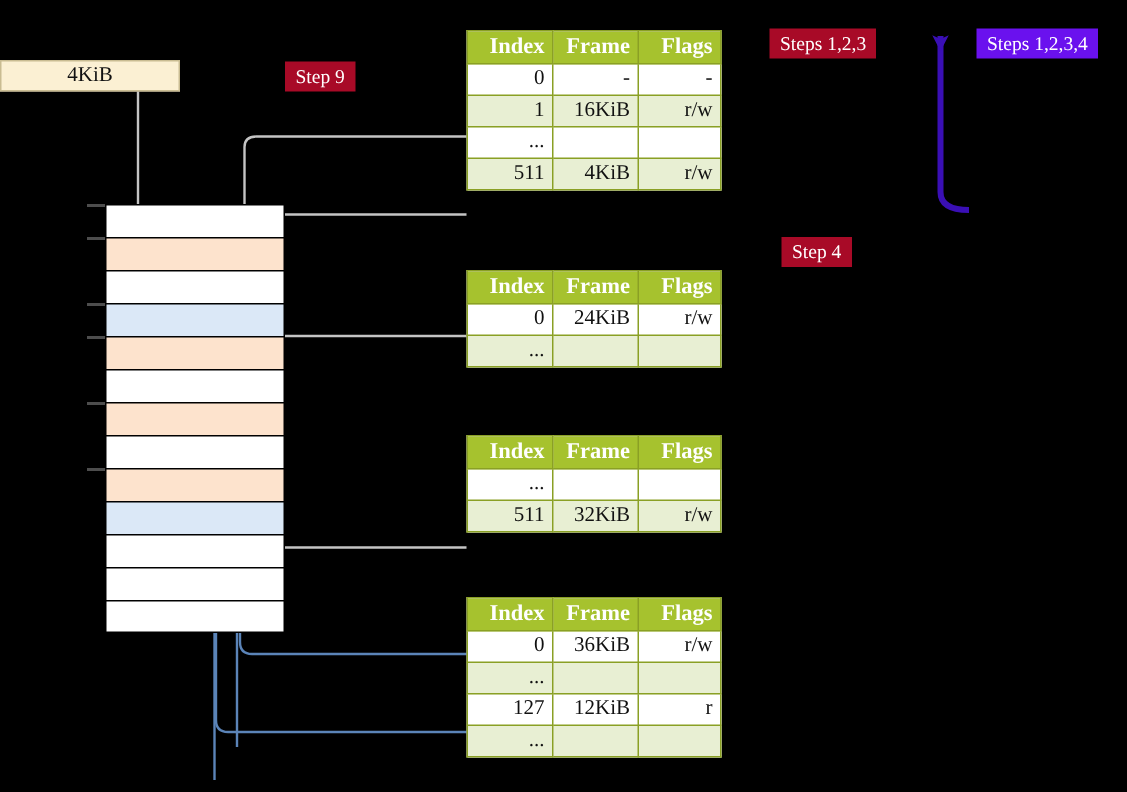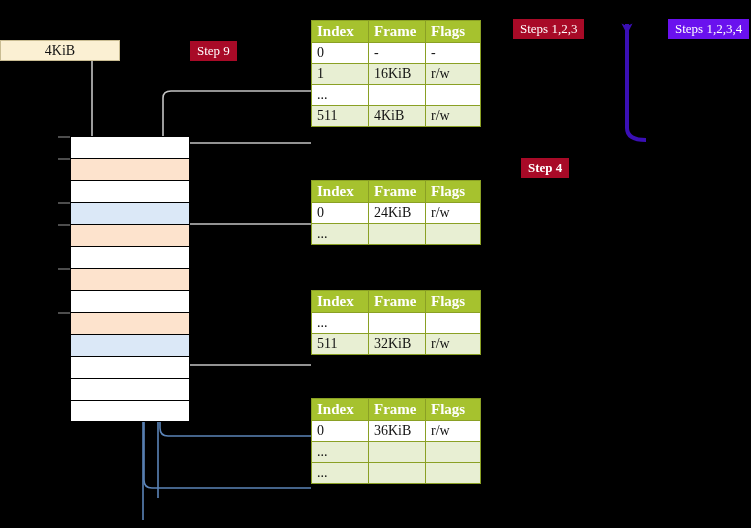--- a/index.html
+++ b/index.html
@@ -47,22 +47,22 @@
     line-height: 17px;
     padding: 1px 7px 2px 7px;
     white-space: nowrap;
     font-family: "Liberation Serif", serif;
   }
   .badge.red { background: #a80a27; }
   .badge.purple { background: #6a11ee; }
 
   #badge-step0 { left: 190px; top: 41px; }
   #badge-steps123 { left: 513px; top: 19px; }
-  #badge-steps1234 { left: 668px; top: 19px; }
-  #badge-step4 { left: 521px; top: 158px; font-weight: bold; }
+  #badge-steps1234 { left: 651px; top: 19px; }
+  #badge-step4 { left: 521px; top: 158px; }
 
   
   #memcol {
     position: absolute;
     left: 70px; top: 136px;
     width: 120px; height: 280px;
   }
   .mem-row {
     position: absolute;
     left: 0; width: 120px; height: 22px;
@@ -87,21 +87,21 @@
   .ptable {
     position: absolute;
     border-collapse: collapse;
     font-family: "Liberation Serif", serif;
     font-size: 14px;
     background: #ffffff;
   }
   .ptable th, .ptable td {
     border: 1px solid #8aa024;
     padding: 2px 5px;
-    text-align: left;
+    text-align: right;
     height: 19px;
     white-space: nowrap;
   }
   .ptable th {
     background: #a6c22e;
     color: #ffffff;
     font-weight: bold;
     font-size: 15px;
   }
   .ptable td { color: #111111; background: #ffffff; }
@@ -296,20 +296,25 @@
         <tr>
           <td class="col-index">0</td>
           <td class="col-frame">36KiB</td>
           <td class="col-flags">r/w</td>
         </tr>
         <tr class="alt">
           <td class="col-index">...</td>
           <td class="col-frame"></td>
           <td class="col-flags"></td>
         </tr>
+        <tr>
+          <td class="col-index">127</td>
+          <td class="col-frame">12KiB</td>
+          <td class="col-flags">r</td>
+        </tr>
         <tr class="alt">
           <td class="col-index">...</td>
           <td class="col-frame"></td>
           <td class="col-flags"></td>
         </tr>
       </tbody>
     </table>
 
 </div>
 

